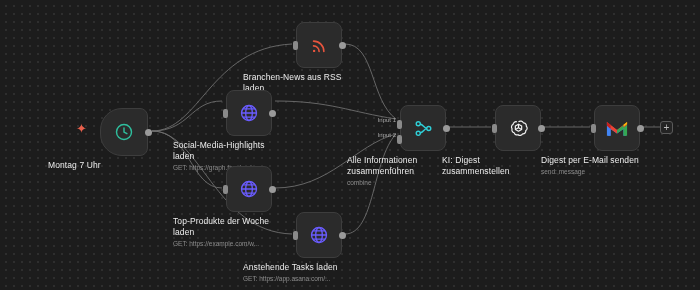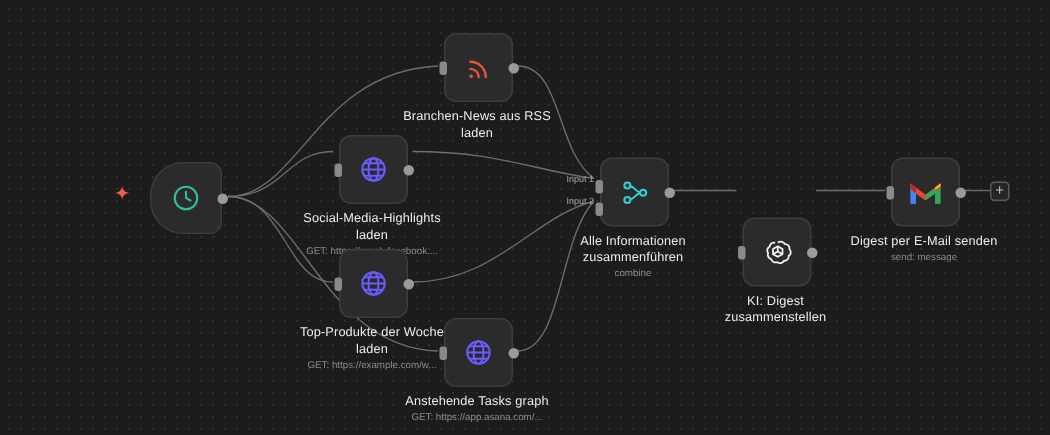--- a/index.html
+++ b/index.html
@@ -63,21 +63,20 @@
     left: -4px;
     background: #8a8a8a;
   }
   .port.in2 { top: auto; margin-top: 0; }
   .labels {
     position: absolute;
     top: 50px;
     left: 50%;
     transform: translateX(-50%);
     width: 150px;
-    text-align: center;
     pointer-events: none;
   }
   .node-title {
     font-size: 8.5px;
     line-height: 11px;
     color: #ededed;
     letter-spacing: 0.1px;
     white-space: pre-line;
   }
   .node-sub {
@@ -152,20 +151,24 @@
   <div class="node" style="left:100px; top:108px; width:46px; height:46px;">
     <div class="node-box trigger">
       <span>
         <svg class="icon" width="20" height="20" viewBox="0 0 24 24" fill="none" stroke="#2fbf9e" stroke-width="1.7">
           <circle cx="12" cy="12" r="9"></circle>
           <path d="M12 7 L12 12 L15.5 14" stroke-linecap="round"></path>
         </svg>
       </span>
       <span class="port out"></span>
     </div>
+    <div class="labels" style="top:52px;">
+      <div class="node-title">Montag 7 Uhr</div>
+      <div class="node-sub"></div>
+    </div>
   </div>
 
   <div class="node" style="left:296px; top:22px; width:44px; height:44px;">
     <div class="node-box">
       <span>
         <svg class="icon" width="19" height="19" viewBox="0 0 24 24" fill="none" stroke="#e8553e" stroke-width="2" stroke-linecap="round">
           <path d="M5 19 A 0.6 0.6 0 0 0 5 19.01"></path>
           <circle cx="5.2" cy="18.8" r="1.5" fill="#e8553e" stroke="none"></circle>
           <path d="M4.5 12.5 A 7 7 0 0 1 11.5 19.5"></path>
           <path d="M4.5 6.5 A 13 13 0 0 1 17.5 19.5"></path>
@@ -225,21 +228,21 @@
         <svg class="icon" width="20" height="20" viewBox="0 0 24 24" fill="none" stroke="#6a5cff" stroke-width="1.6">
           <circle cx="12" cy="12" r="9"></circle>
           <ellipse cx="12" cy="12" rx="4" ry="9"></ellipse>
           <path d="M3 12 H21 M4.5 7 H19.5 M4.5 17 H19.5"></path>
         </svg>
       </span>
       <span class="port in"></span>
       <span class="port out"></span>
     </div>
     <div class="labels">
-      <div class="node-title">Anstehende Tasks graph</div>
+      <div class="node-title">Anstehende Tasks laden</div>
       <div class="node-sub">GET: https://app.asana.com/...</div>
     </div>
   </div>
 
   <div class="node" style="left:400px; top:105px; width:44px; height:32px;">
     <div class="node-box">
       <span>
         <svg class="icon" width="21" height="21" viewBox="0 0 24 24" fill="none" stroke="#2fd0d8" stroke-width="1.6">
           <circle cx="6" cy="6.5" r="2.3"></circle>
           <circle cx="6" cy="17.5" r="2.3"></circle>
@@ -254,21 +257,21 @@
     </div>
     <div class="port-label" style="left:-34px; top:12px; width:30px;">Input 1</div>
     <div class="port-label" style="left:-34px; top:27px; width:30px;">Input 2</div>
     <div class="labels">
       <div class="node-title">Alle Informationen
 zusammenführen</div>
       <div class="node-sub">combine</div>
     </div>
   </div>
 
-  <div class="node" style="left:495px; top:105px; width:44px; height:44px;margin-top:40px;">
+  <div class="node" style="left:495px; top:105px; width:44px; height:44px;">
     <div class="node-box">
       <span>
         <svg class="icon" width="21" height="21" viewBox="0 0 24 24" fill="none" stroke="#f2f2f2" stroke-width="1.35" stroke-linejoin="round">
           <path d="M12 4.2 C 14 2.9 16.6 3.6 17.6 5.5 C 19.7 5.4 21.3 7.3 20.9 9.4
                    C 22.4 10.8 22.2 13.4 20.3 14.4 C 20.6 16.5 18.9 18.3 16.8 18.1
                    C 15.8 20 13.2 20.5 11.6 19.1 C 9.7 19.9 7.4 18.8 7 16.8
                    C 5 16.3 3.9 14.1 4.7 12.3 C 3.4 10.7 3.9 8.2 5.8 7.3
                    C 6 5.2 8.1 3.7 10.1 4.4"></path>
           <path d="M8.4 9.1 L12 7.1 L15.6 9.1 L15.6 13.1 L12 15.1 L8.4 13.1 Z"></path>
           <path d="M12 7.1 L12 11.1 L15.6 13.1 M12 11.1 L8.4 13.1"></path>

